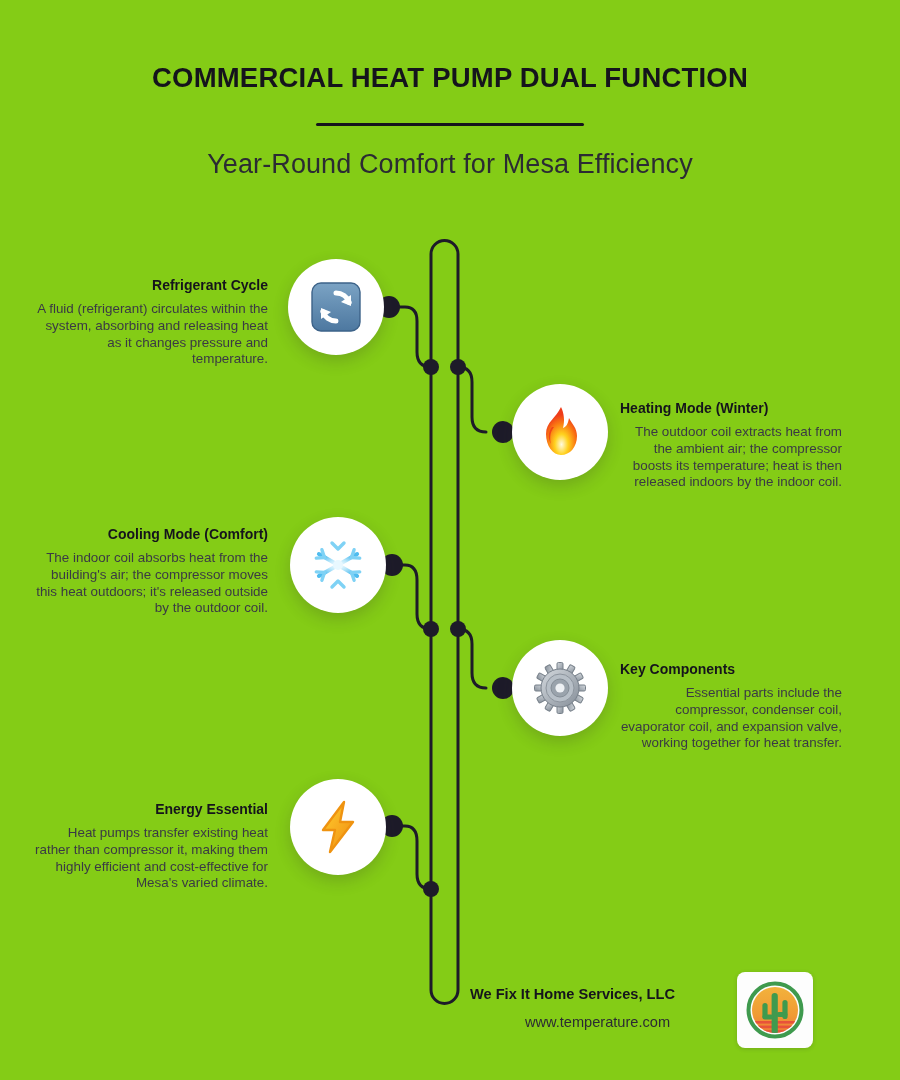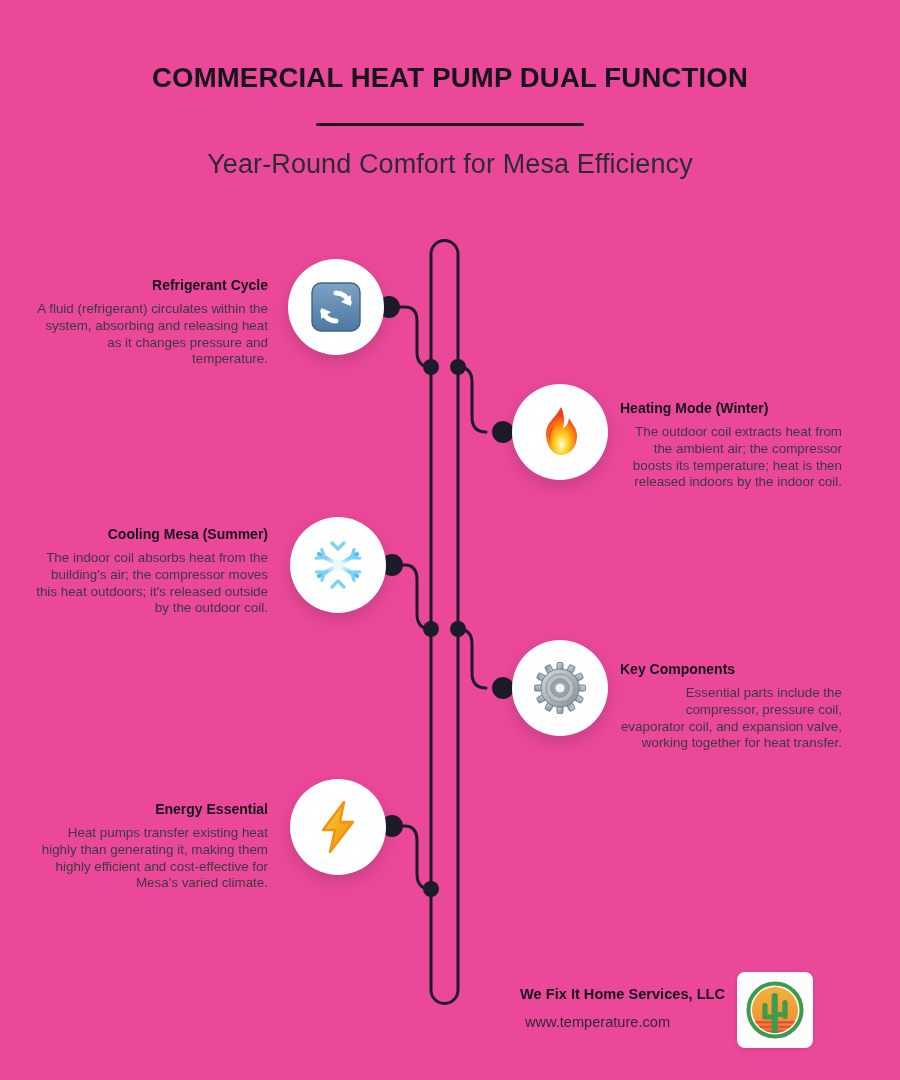--- a/index.html
+++ b/index.html
@@ -9,21 +9,21 @@
     height: 1080px;
     background: #e7e3e1;
     font-family: "Liberation Sans", sans-serif;
     overflow: hidden;
   }
 
   #page {
     position: relative;
     width: 900px;
     height: 1080px;
-    background: #ec4899;
+    background: #84cc16;
   }
 
   
   #header {
     position: absolute;
     top: 0; left: 0;
     width: 900px;
     text-align: center;
   }
   #title {
@@ -88,21 +88,21 @@
     text-align: right;
   }
   .block.left { text-align: right; }
   .block.right { text-align: left; }
 
   
   #footer-company {
     position: absolute;
     left: 470px; top: 986px;
     width: 255px;
-    text-align: right;
+    text-align: left;
     font-size: 14.6px;
     font-weight: 700;
     color: #15141c;
   }
   #footer-url {
     position: absolute;
     left: 470px; top: 1014px;
     width: 255px;
     text-align: center;
     font-size: 14.6px;
@@ -275,32 +275,32 @@
     <div class="b-title">Refrigerant Cycle</div>
     <div class="b-body">A fluid (refrigerant) circulates within the system, absorbing and releasing heat as it changes pressure and temperature.</div>
   </div>
 
   <div class="block right" style="left:620px; top:400px; width:222px;">
     <div class="b-title">Heating Mode (Winter)</div>
     <div class="b-body">The outdoor coil extracts heat from the ambient air; the compressor boosts its temperature; heat is then released indoors by the indoor coil.</div>
   </div>
 
   <div class="block left" style="left:34px; top:526px; width:234px;">
-    <div class="b-title">Cooling Mesa (Summer)</div>
+    <div class="b-title">Cooling Mode (Comfort)</div>
     <div class="b-body">The indoor coil absorbs heat from the building's air; the compressor moves this heat outdoors; it's released outside by the outdoor coil.</div>
   </div>
 
   <div class="block right" style="left:620px; top:661px; width:222px;">
     <div class="b-title">Key Components</div>
-    <div class="b-body">Essential parts include the compressor, pressure coil, evaporator coil, and expansion valve, working together for heat transfer.</div>
+    <div class="b-body">Essential parts include the compressor, condenser coil, evaporator coil, and expansion valve, working together for heat transfer.</div>
   </div>
 
   <div class="block left" style="left:34px; top:801px; width:234px;">
     <div class="b-title">Energy Essential</div>
-    <div class="b-body">Heat pumps transfer existing heat highly than generating it, making them highly efficient and cost-effective for Mesa's varied climate.</div>
+    <div class="b-body">Heat pumps transfer existing heat rather than compressor it, making them highly efficient and cost-effective for Mesa's varied climate.</div>
   </div>
 
   <div id="footer-company">We Fix It Home Services, LLC</div>
   <div id="footer-url">www.temperature.com</div>
 
   <div id="logo">
     <svg width="62" height="62" viewBox="0 0 62 62">
       <defs>
         <linearGradient id="gSun" x1="0" y1="0" x2="0" y2="1">
           <stop offset="0" stop-color="#f2b23c"></stop>

